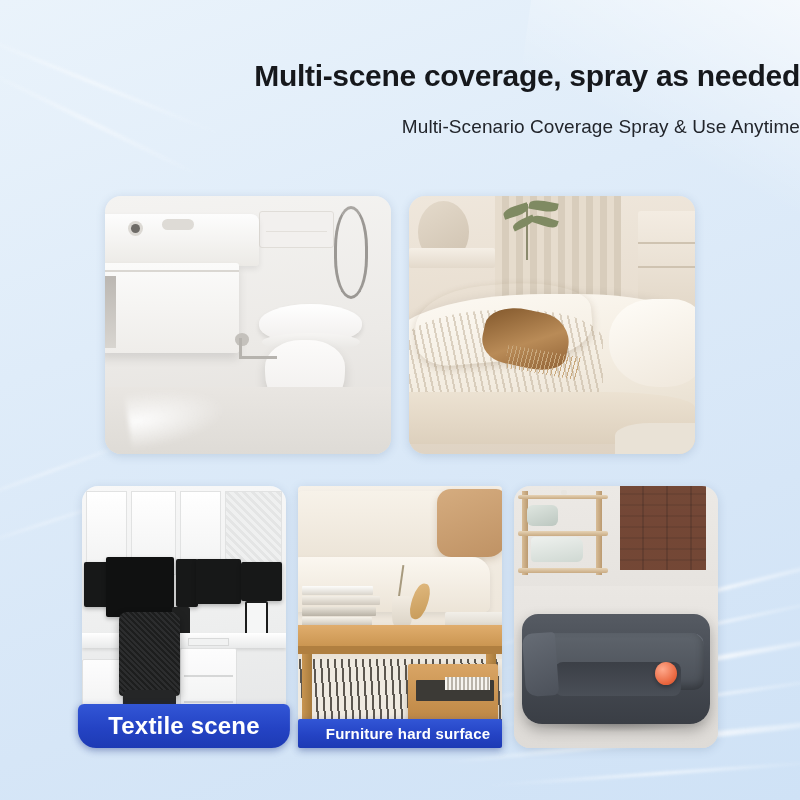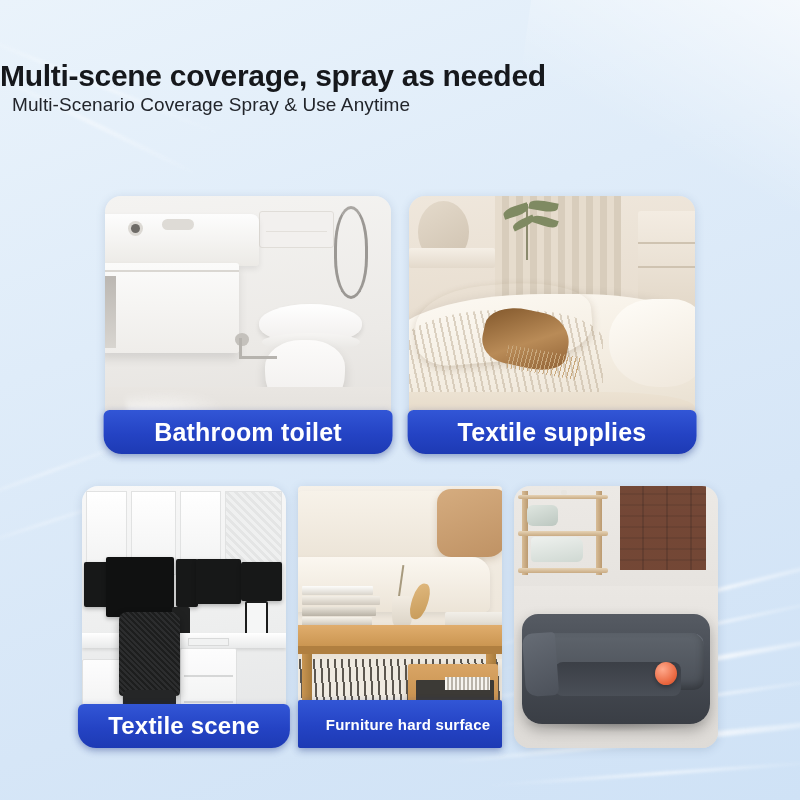--- a/index.html
+++ b/index.html
@@ -31,26 +31,27 @@
   .s8 { width:260px; height:4px; left:-40px; top:120px; transform:rotate(26deg); opacity:.45;}
   .s9 { width:240px; height:3px; left:-70px; top:470px; transform:rotate(-20deg); opacity:.4;}
   .s10{ width:200px; height:3px; left:-50px; top:520px; transform:rotate(-18deg); opacity:.35;}
   .corner-glow {
     position:absolute; width:300px; height:260px; right:-20px; top:-40px;
     background: linear-gradient(200deg, rgba(255,255,255,.75), rgba(255,255,255,0) 65%);
     transform: rotate(8deg);
   }
 
   
-  .headings { position:absolute; top:58px; left:0; width:800px; text-align:left; }
+  .headings { position:absolute; top:58px; left:0; width:800px; text-align:right; }
   .title {
     font-size: 30px; font-weight: 700; color:#16181c;
     letter-spacing:-.3px; line-height:1.2;
   }
   .subtitle {
+    margin-top: 22px;
     font-size: 19px; font-weight: 400; color:#22252b; letter-spacing:.1px;padding-left:12px;
   }
 
   
   .grid-top { position:absolute; left:105px; top:196px; width:590px; height:258px;
               display:flex; gap:18px; }
   .grid-bottom { position:absolute; left:82px; top:486px; width:636px; height:262px;
               display:flex; gap:12px; }
 
   .card { position:relative; border-radius:16px; overflow:visible; flex:1; }
@@ -64,21 +65,21 @@
   .badge {
     position:absolute; left:50%; transform:translateX(-50%);
     bottom:0; height:44px;
     display:flex; align-items:center; justify-content:center;
     background: linear-gradient(180deg,#3256d6 0%, #2443c4 55%, #1d3ab4 100%);
     color:#fff; font-weight:700; letter-spacing:.2px;
     border-radius: 0 0 16px 16px;
     box-shadow: 0 2px 7px rgba(25,50,140,.35);
   }
   .badge.wide  { width:101%; font-size:25px; border-radius:6px 6px 18px 18px; }
-  .badge.small { width:100%;  font-size:15px; height:48px; border-radius:2px;padding-left:16px; }
+  .badge.small { width:100%;  font-size:15px; height:29px; border-radius:2px;padding-left:16px; }
   .badge.mid   { width:104%; font-size:24px; border-radius:6px 6px 18px 18px; }
 
   
   .scene { position:absolute; inset:0; }
 
   
   .bath { background: linear-gradient(175deg,#f4f3f1 0%,#eceae7 55%,#e2dfdb 100%); }
   .bath .wall-tile { position:absolute; left:54%; top:6%; width:26%; height:14%;
       border:1px solid #e0ddd8; border-radius:3px; background:#f2f0ee; }
   .bath .wall-tile:after{ content:""; position:absolute; left:8%; top:55%; width:84%; height:1px; background:#e3e0db;}
@@ -322,21 +323,20 @@
         <div class="toilet-lid"></div>
         <div class="toilet-rim"></div>
         <div class="toilet-body"></div>
         <div class="pipe-knob"></div>
         <div class="pipe2"></div>
         <div class="pipe"></div>
         <div class="floor"></div>
         <div class="spray"></div>
       </div>
     </div>
-    <div class="badge wide">Bathroom toilet</div>
   </div>
 
   <div class="card">
     <div class="photo">
       <div class="scene bed">
         <div class="drape"></div>
         <div class="mirror"></div>
         <div class="side-table"></div>
         <div class="st-line st1"></div>
         <div class="st-line st2"></div>
@@ -349,21 +349,20 @@
         <div class="duvet"></div>
         <div class="ribs"></div>
         <div class="throw"></div>
         <div class="throw2"></div>
         <div class="fringe"></div>
         <div class="pillow-r"></div>
         <div class="base"></div>
         <div class="rug"></div>
       </div>
     </div>
-    <div class="badge wide">Textile supplies</div>
   </div>
 
 </div>
 
 <div class="grid-bottom">
 
   <div class="card">
     <div class="photo">
       <div class="scene office">
         <div class="window w1"></div>

